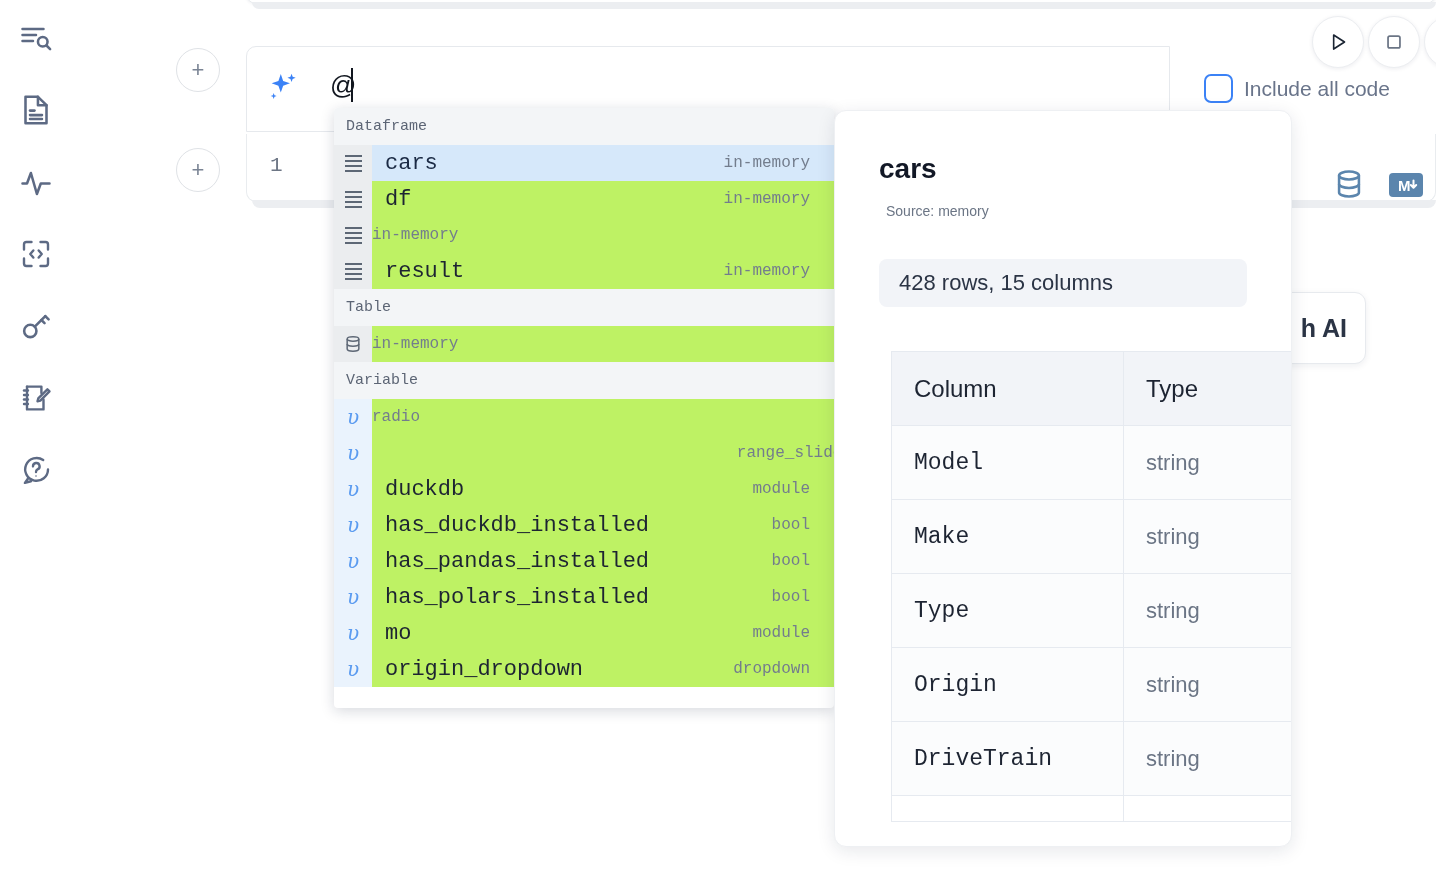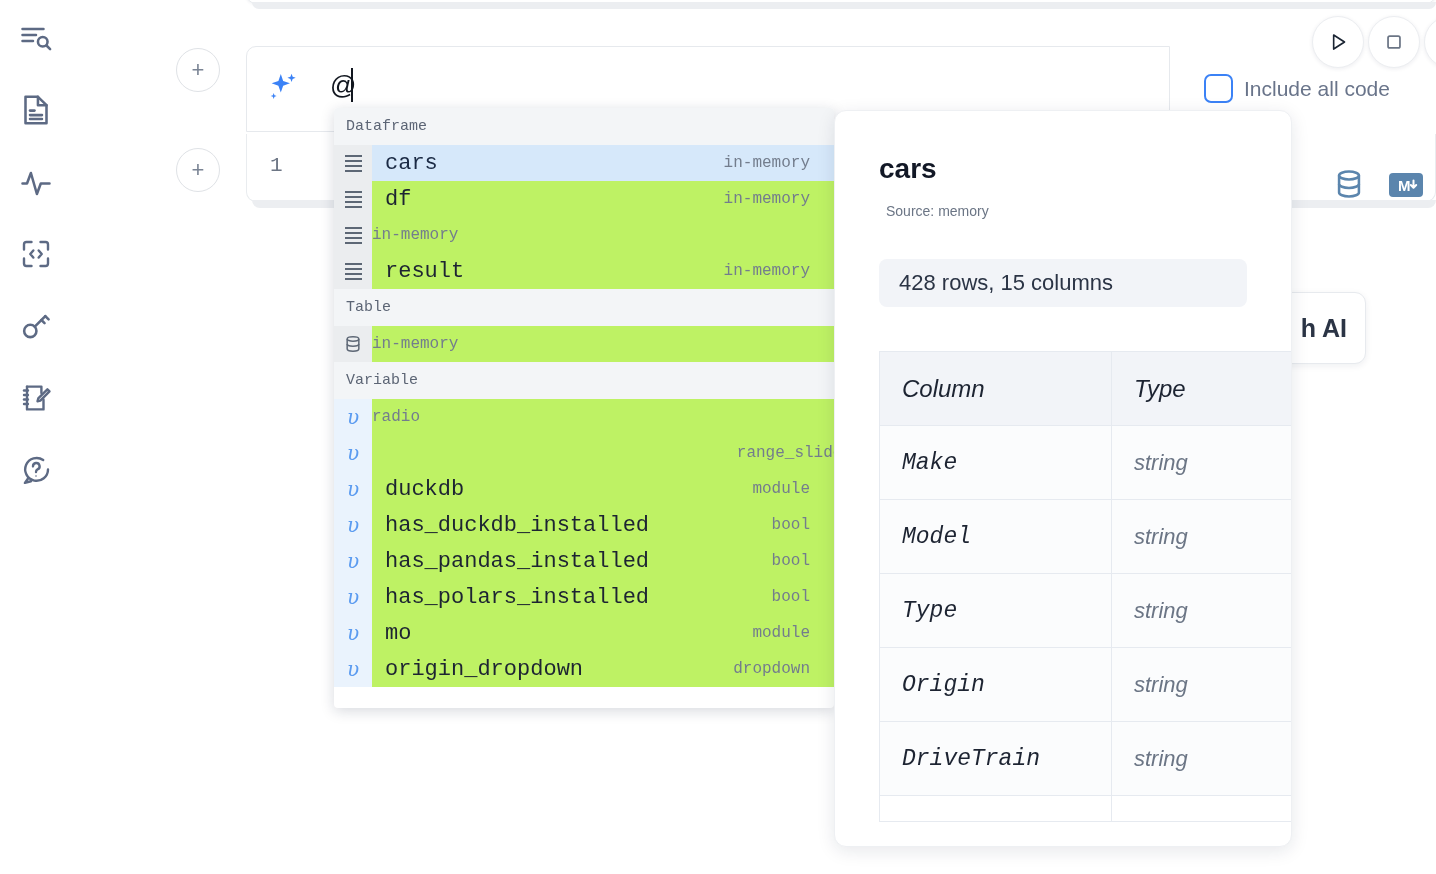--- a/index.html
+++ b/index.html
@@ -142,21 +142,21 @@
     overflow: hidden;
   }
   .pv-title { position: absolute; left: 44px; top: 42px; font-size: 28px; font-weight: 700; color: #121826; }
   .pv-source { position: absolute; left: 44px; top: 92px; font-size: 14px; color: #6b7585; margin-left: 7px; }
   .pv-stats {
     position: absolute; left: 44px; top: 148px; width: 368px; height: 48px;
     background: #f2f4f8; border-radius: 8px;
     display: flex; align-items: center; padding-left: 20px;
     font-size: 22px; color: #2b3445;
   }
-  .pv-table { position: absolute; left: 44px; top: 240px; width: 416px; border-collapse: collapse; font-style: italic; }
+  .pv-table { position: absolute; left: 56px; top: 240px; width: 416px; border-collapse: collapse; }
   .pv-table th, .pv-table td {
     border: 1px solid #e6eaf0; text-align: left; height: 74px; padding: 0 22px;
   }
   .pv-table th { background: #f2f4f8; font-weight: 400; font-size: 24px; color: #1d2432; }
   .pv-table th:first-child, .pv-table td:first-child { width: 232px; }
   .pv-table td.col {
     font-family: "Liberation Mono", monospace; font-size: 23px; color: #1d2432; background: #fbfcfd;
   }
   .pv-table td.typ { font-size: 22px; color: #6b7585; background: #fbfcfd; }
   .pv-table tr.blank td { height: 26px; }
@@ -407,25 +407,25 @@
     <div class="pv-stats">428 rows, 15 columns</div>
     <table class="pv-table">
       <thead>
         <tr>
           <th>Column</th>
           <th>Type</th>
         </tr>
       </thead>
       <tbody id="pv-body">
           <tr>
+            <td class="col">Model</td>
+            <td class="typ">string</td>
+          </tr>
+          <tr>
             <td class="col">Make</td>
-            <td class="typ">string</td>
-          </tr>
-          <tr>
-            <td class="col">Model</td>
             <td class="typ">string</td>
           </tr>
           <tr>
             <td class="col">Type</td>
             <td class="typ">string</td>
           </tr>
           <tr>
             <td class="col">Origin</td>
             <td class="typ">string</td>
           </tr>

